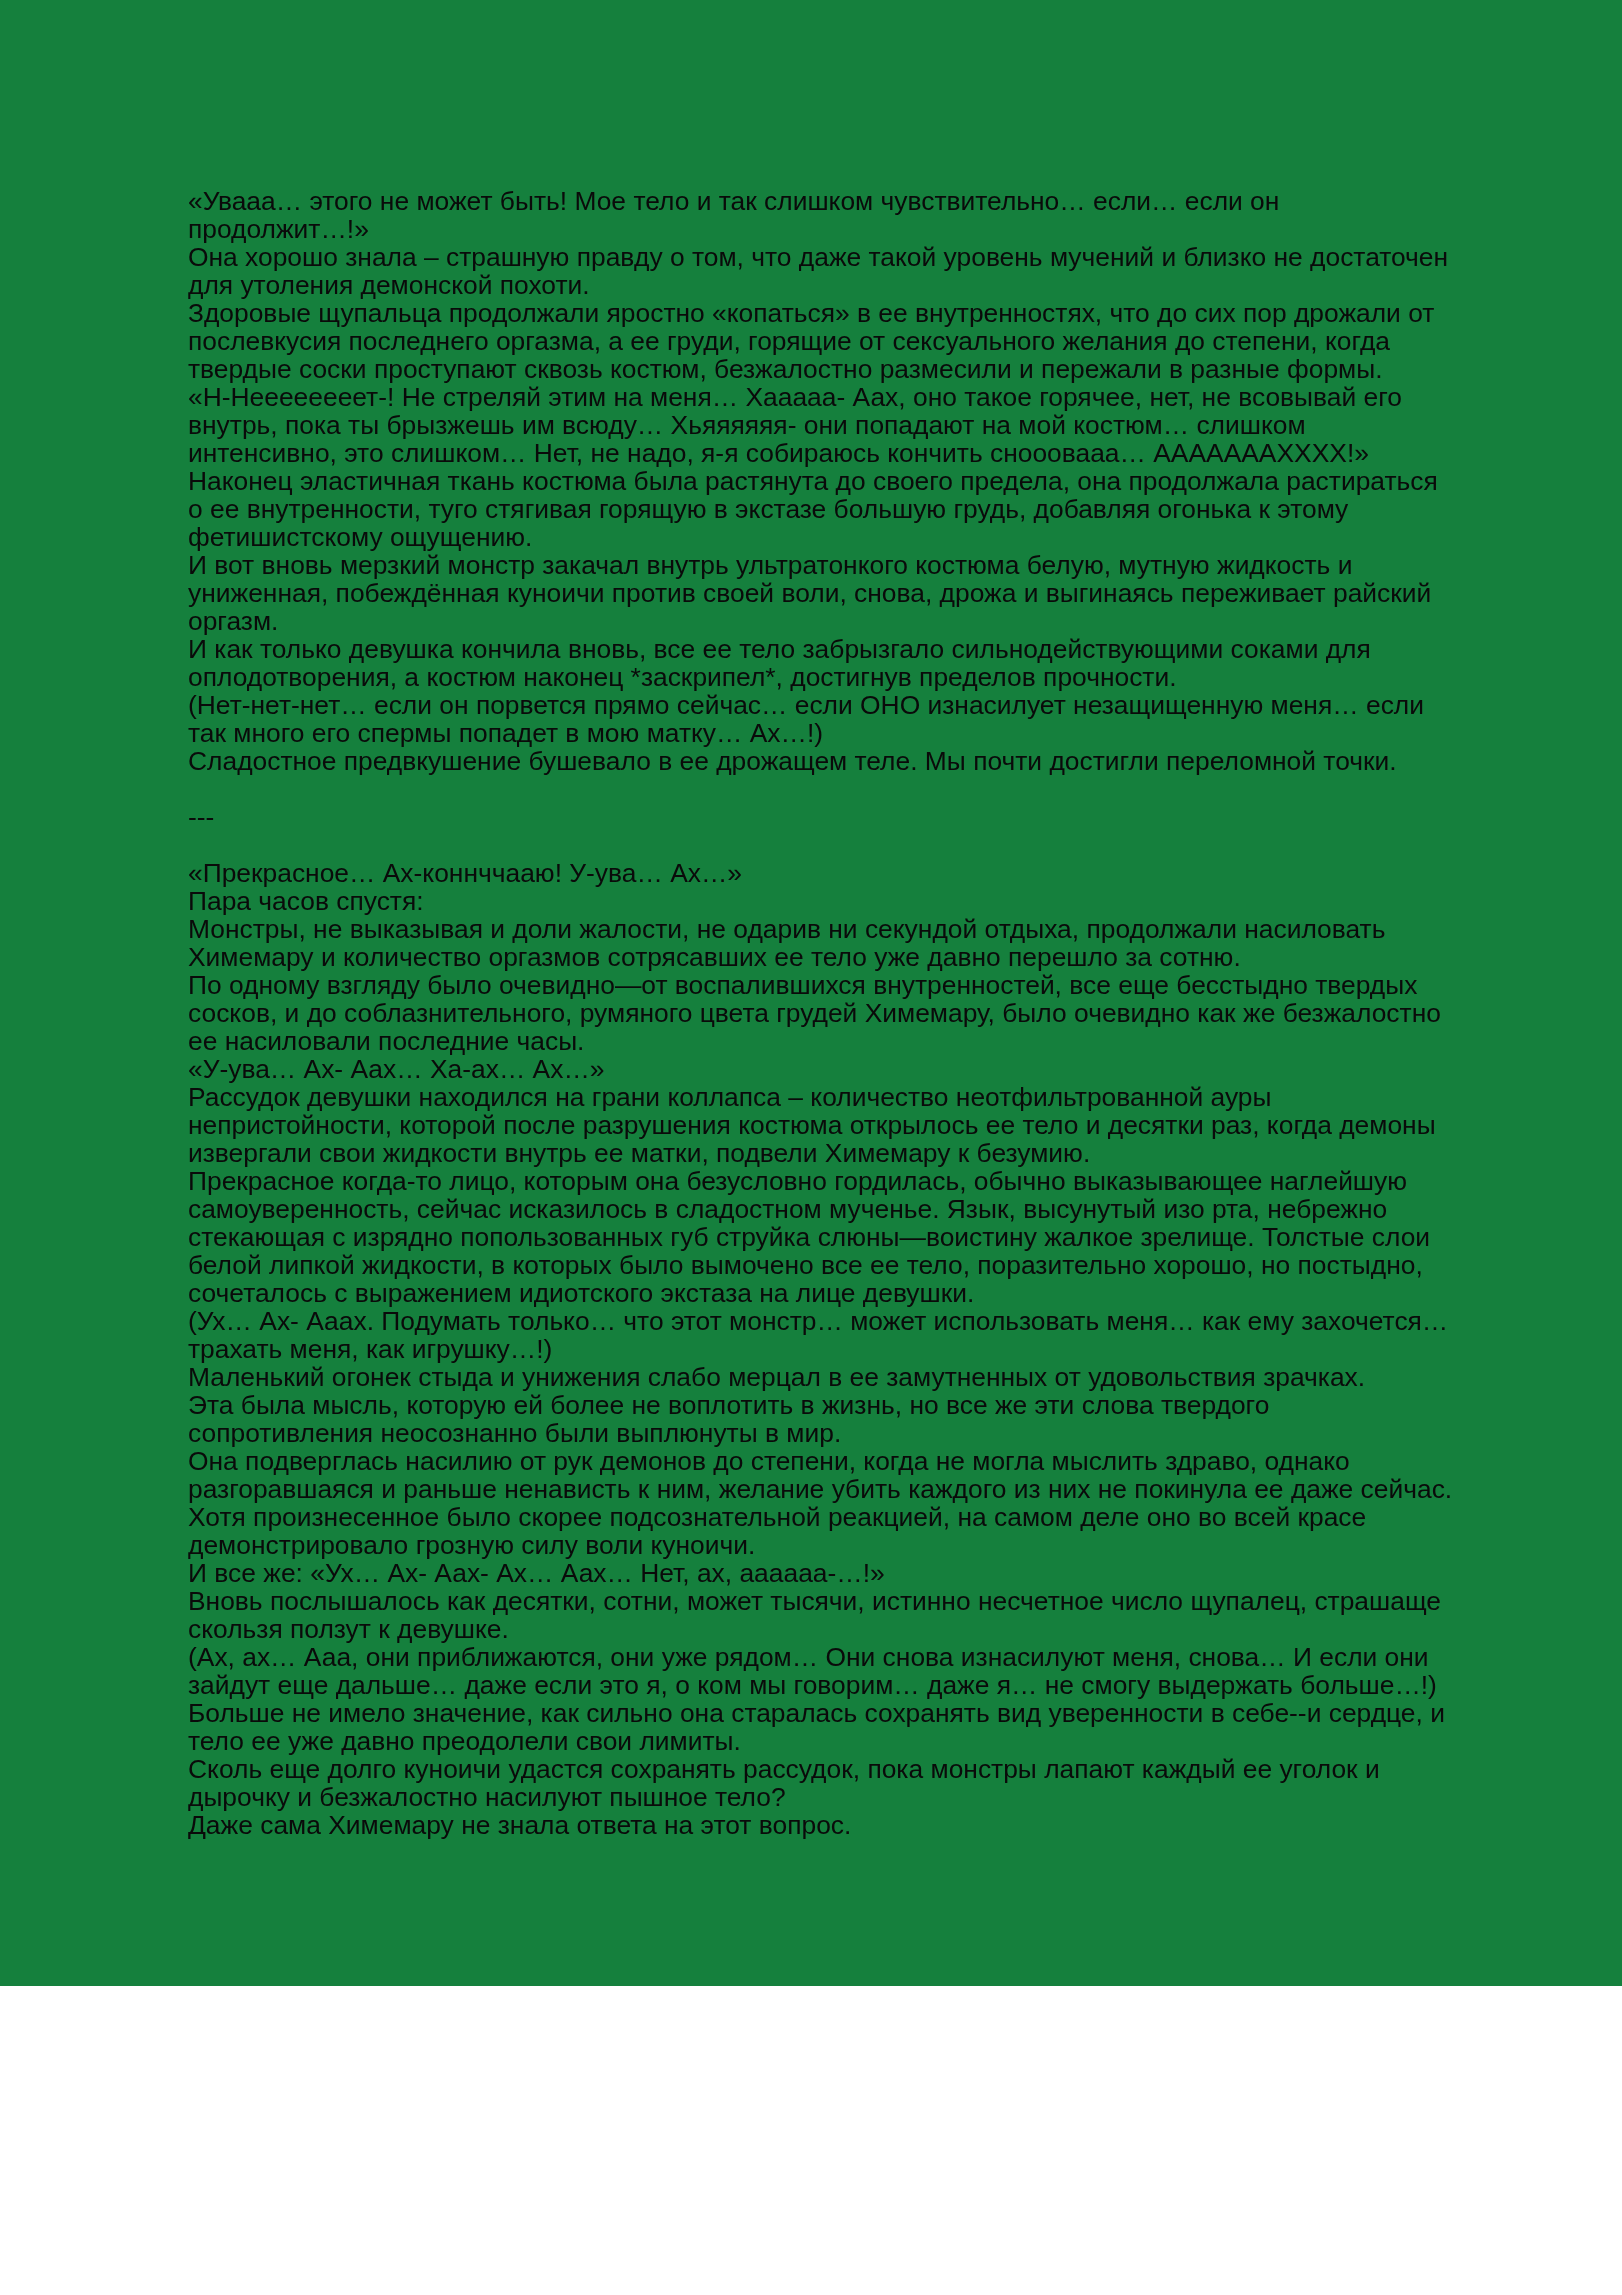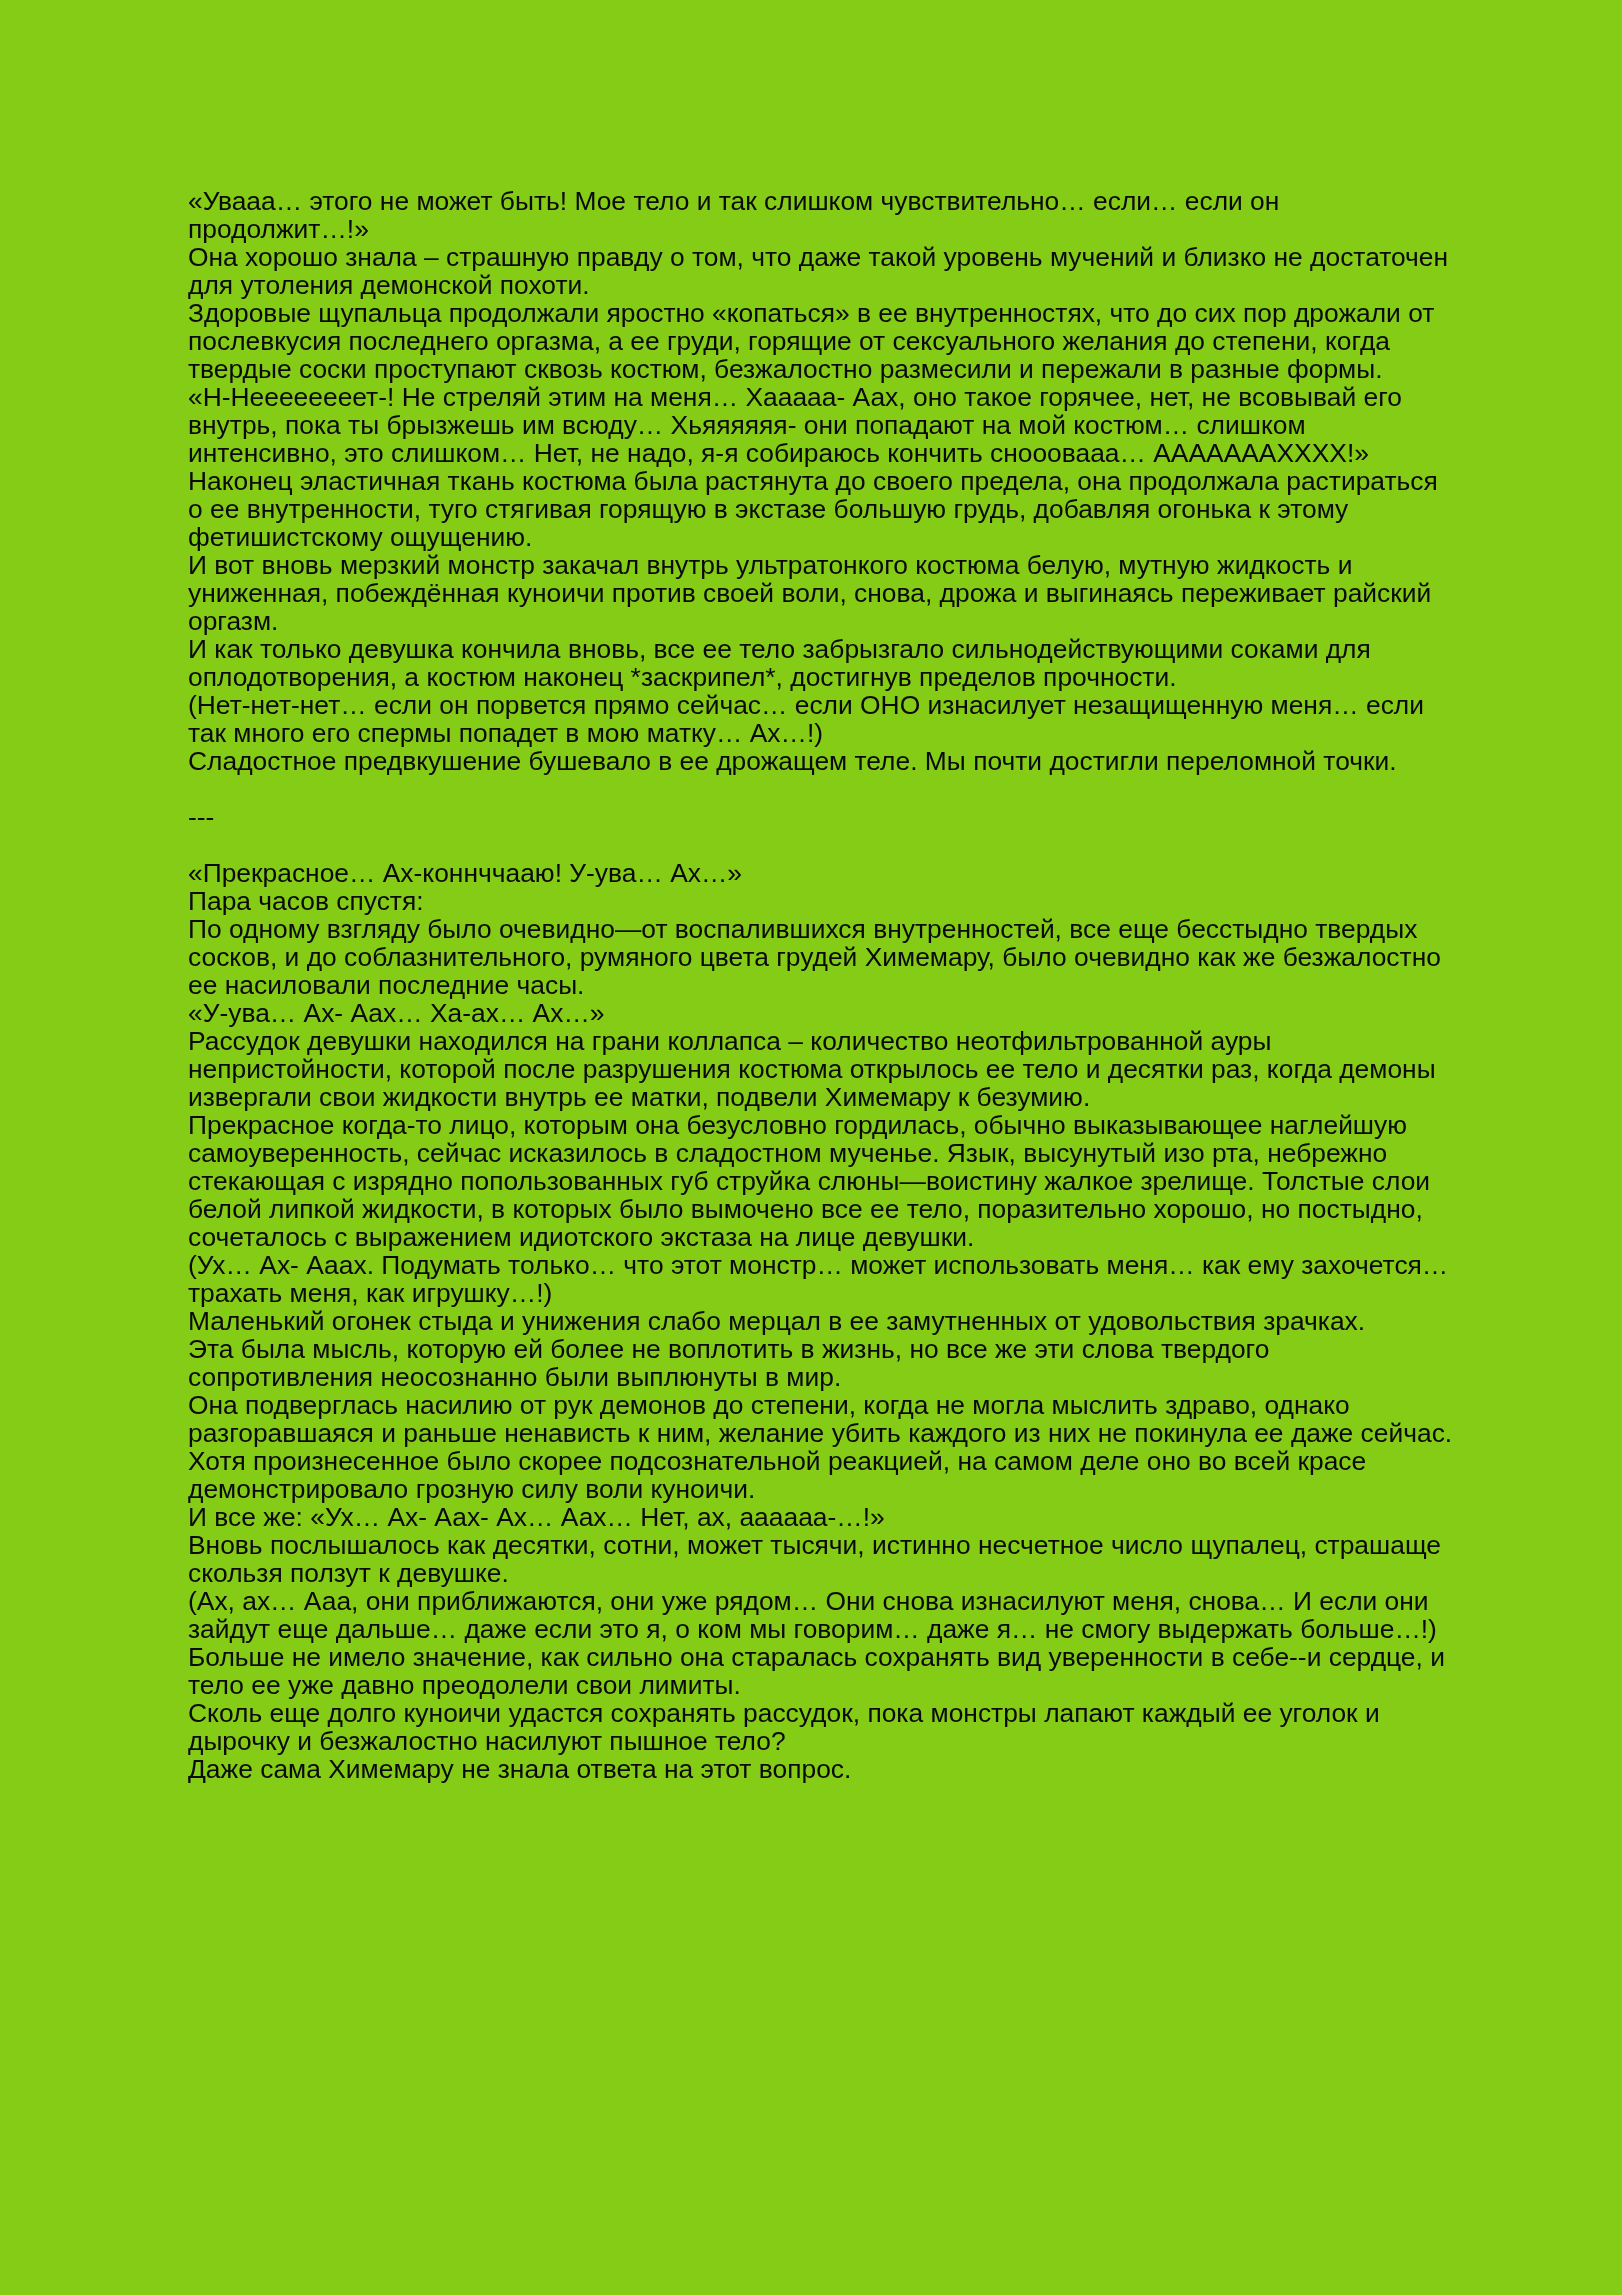--- a/index.html
+++ b/index.html
@@ -3,22 +3,22 @@
 <meta charset="utf-8">
 <style>
   html, body {
     margin: 0;
     padding: 0;
     background: #ffffff;
   }
   .page {
     position: relative;
     width: 1623px;
-    height: 2295px;
-    background: #84cc16;
+    height: 1986px;
+    background: #15803d;
     overflow: hidden;
     font-family: "Liberation Sans", "DejaVu Sans", sans-serif;
   }
   .doc {
     position: absolute;
     left: 188px;
     top: 187px;
     width: 1268px;
     color: #0a0a0a;
     font-size: 26.4px;
@@ -45,20 +45,21 @@
       <p>Здоровые щупальца продолжали яростно «копаться» в ее внутренностях, что до сих пор дрожали от послевкусия последнего оргазма, а ее груди, горящие от сексуального желания до степени, когда твердые соски проступают сквозь костюм, безжалостно размесили и пережали в разные формы.</p>
       <p>«Н-Неееееееет-! Не стреляй этим на меня… Хааааа- Аах, оно такое горячее, нет, не всовывай его внутрь, пока ты брызжешь им всюду… Хьяяяяяя- они попадают на мой костюм… слишком интенсивно, это слишком… Нет, не надо, я-я собираюсь кончить снооовааа… АААААААХХХХ!»</p>
       <p>Наконец эластичная ткань костюма была растянута до своего предела, она продолжала растираться о ее внутренности, туго стягивая горящую в экстазе большую грудь, добавляя огонька к этому фетишистскому ощущению.</p>
       <p>И вот вновь мерзкий монстр закачал внутрь ультратонкого костюма белую, мутную жидкость и униженная, побеждённая куноичи против своей воли, снова, дрожа и выгинаясь переживает райский оргазм.</p>
       <p>И как только девушка кончила вновь, все ее тело забрызгало сильнодействующими соками для оплодотворения, а костюм наконец *заскрипел*, достигнув пределов прочности.</p>
       <p>(Нет-нет-нет… если он порвется прямо сейчас… если ОНО изнасилует незащищенную меня… если так много его спермы попадет в мою матку… Ах…!)</p>
       <p>Сладостное предвкушение бушевало в ее дрожащем теле. Мы почти достигли переломной точки.</p>
       <p class="divider">---</p>
       <p>«Прекрасное… Ах-коннччааю! У-ува… Ах…»</p>
       <p>Пара часов спустя:</p>
+      <p>Монстры, не выказывая и доли жалости, не одарив ни секундой отдыха, продолжали насиловать Химемару и количество оргазмов сотрясавших ее тело уже давно перешло за сотню.</p>
       <p>По одному взгляду было очевидно—от воспалившихся внутренностей, все еще бесстыдно твердых сосков, и до соблазнительного, румяного цвета грудей Химемару, было очевидно как же безжалостно ее насиловали последние часы.</p>
       <p>«У-ува… Ах- Аах… Ха-ах… Ах…»</p>
       <p>Рассудок девушки находился на грани коллапса – количество неотфильтрованной ауры непристойности, которой после разрушения костюма открылось ее тело и десятки раз, когда демоны извергали свои жидкости внутрь ее матки, подвели Химемару к безумию.</p>
       <p>Прекрасное когда-то лицо, которым она безусловно гордилась, обычно выказывающее наглейшую самоуверенность, сейчас исказилось в сладостном мученье. Язык, высунутый изо рта, небрежно стекающая с изрядно попользованных губ струйка слюны—воистину жалкое зрелище. Толстые слои белой липкой жидкости, в которых было вымочено все ее тело, поразительно хорошо, но постыдно, сочеталось с выражением идиотского экстаза на лице девушки.</p>
       <p>(Ух… Ах- Ааах. Подумать только… что этот монстр… может использовать меня… как ему захочется… трахать меня, как игрушку…!)</p>
       <p>Маленький огонек стыда и унижения слабо мерцал в ее замутненных от удовольствия зрачках.</p>
       <p>Эта была мысль, которую ей более не воплотить в жизнь, но все же эти слова твердого сопротивления неосознанно были выплюнуты в мир.</p>
       <p>Она подверглась насилию от рук демонов до степени, когда не могла мыслить здраво, однако разгоравшаяся и раньше ненависть к ним, желание убить каждого из них не покинула ее даже сейчас.</p>
       <p>Хотя произнесенное было скорее подсознательной реакцией, на самом деле оно во всей красе демонстрировало грозную силу воли куноичи.</p>
       <p>И все же: «Ух… Ах- Аах- Ах… Аах… Нет, ах, аааааа-…!»</p>

